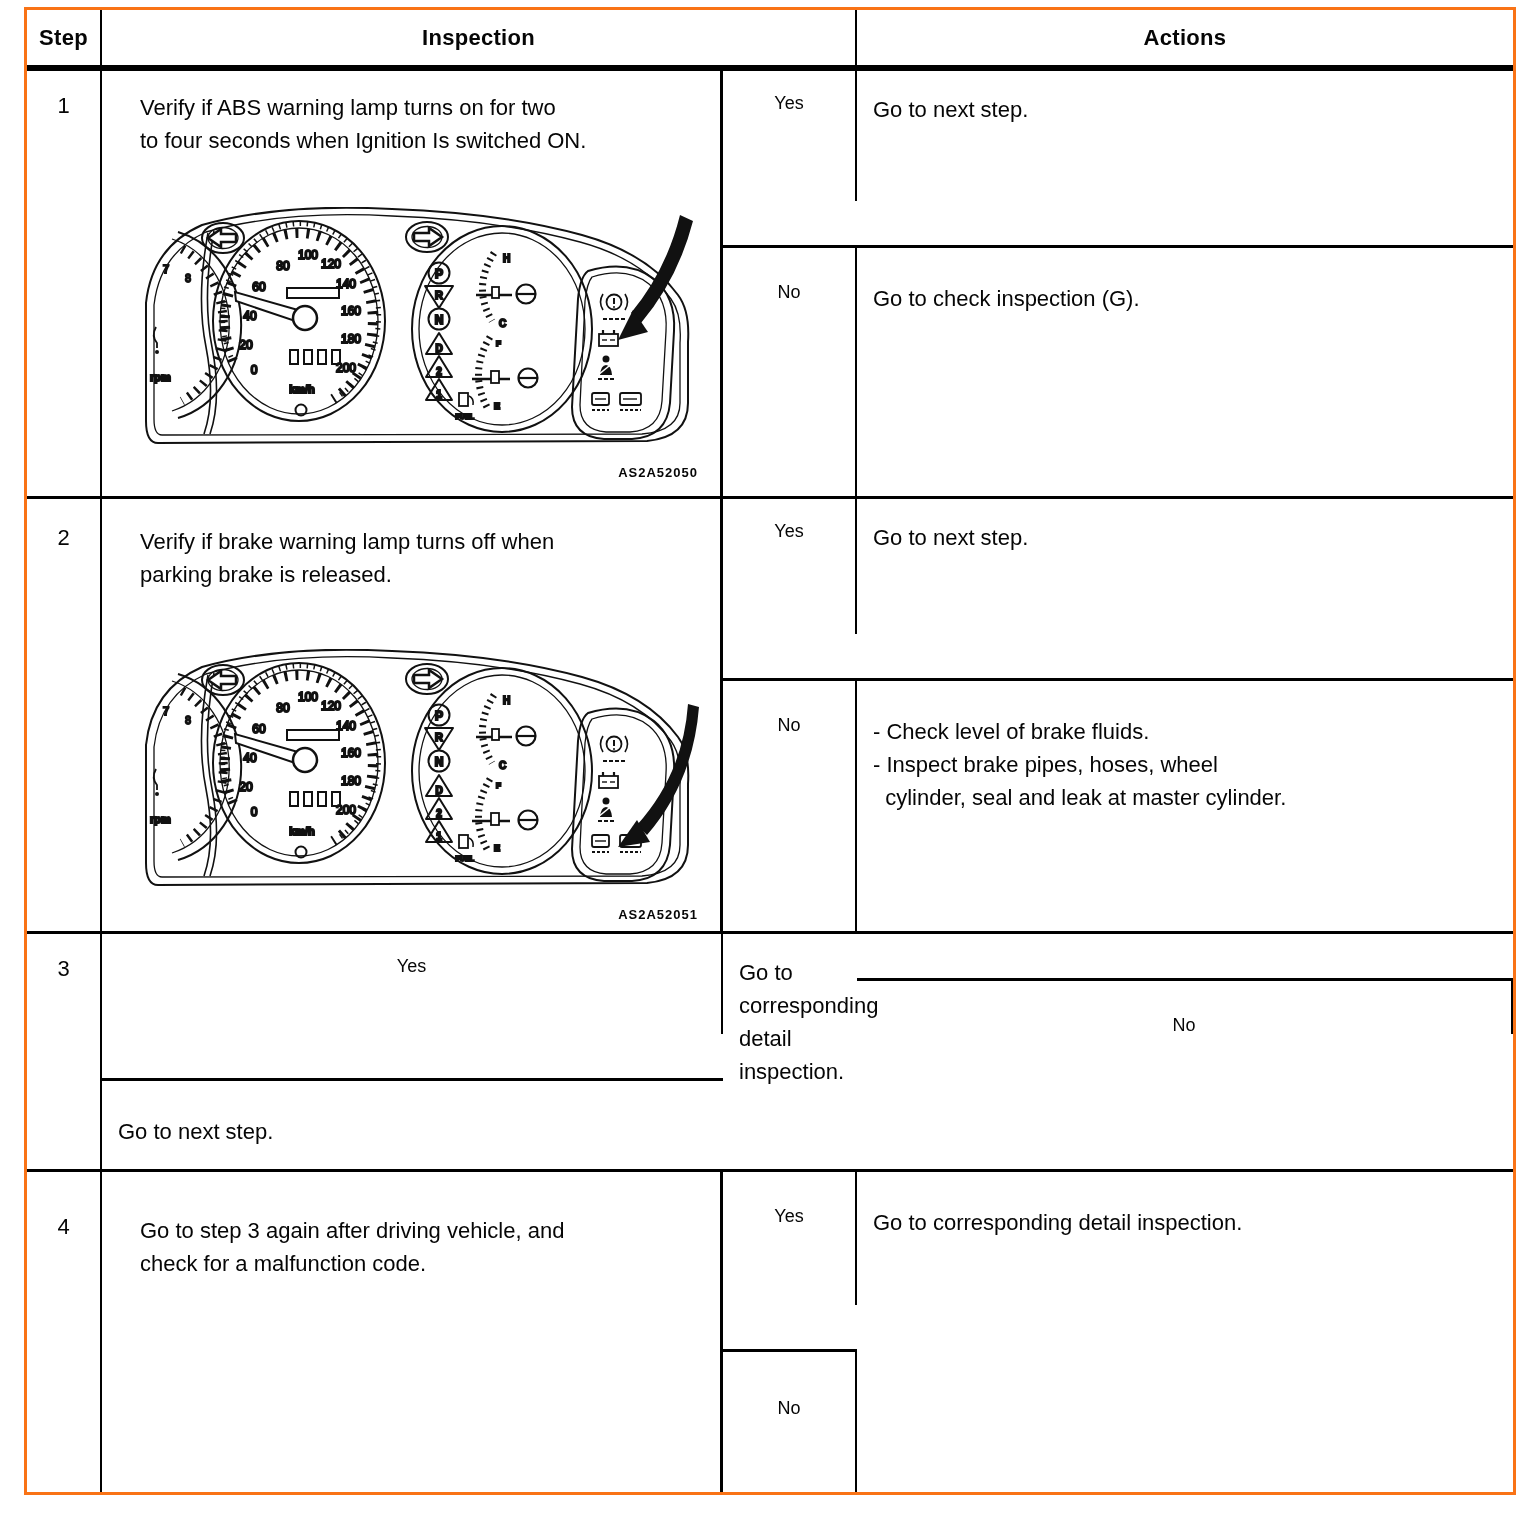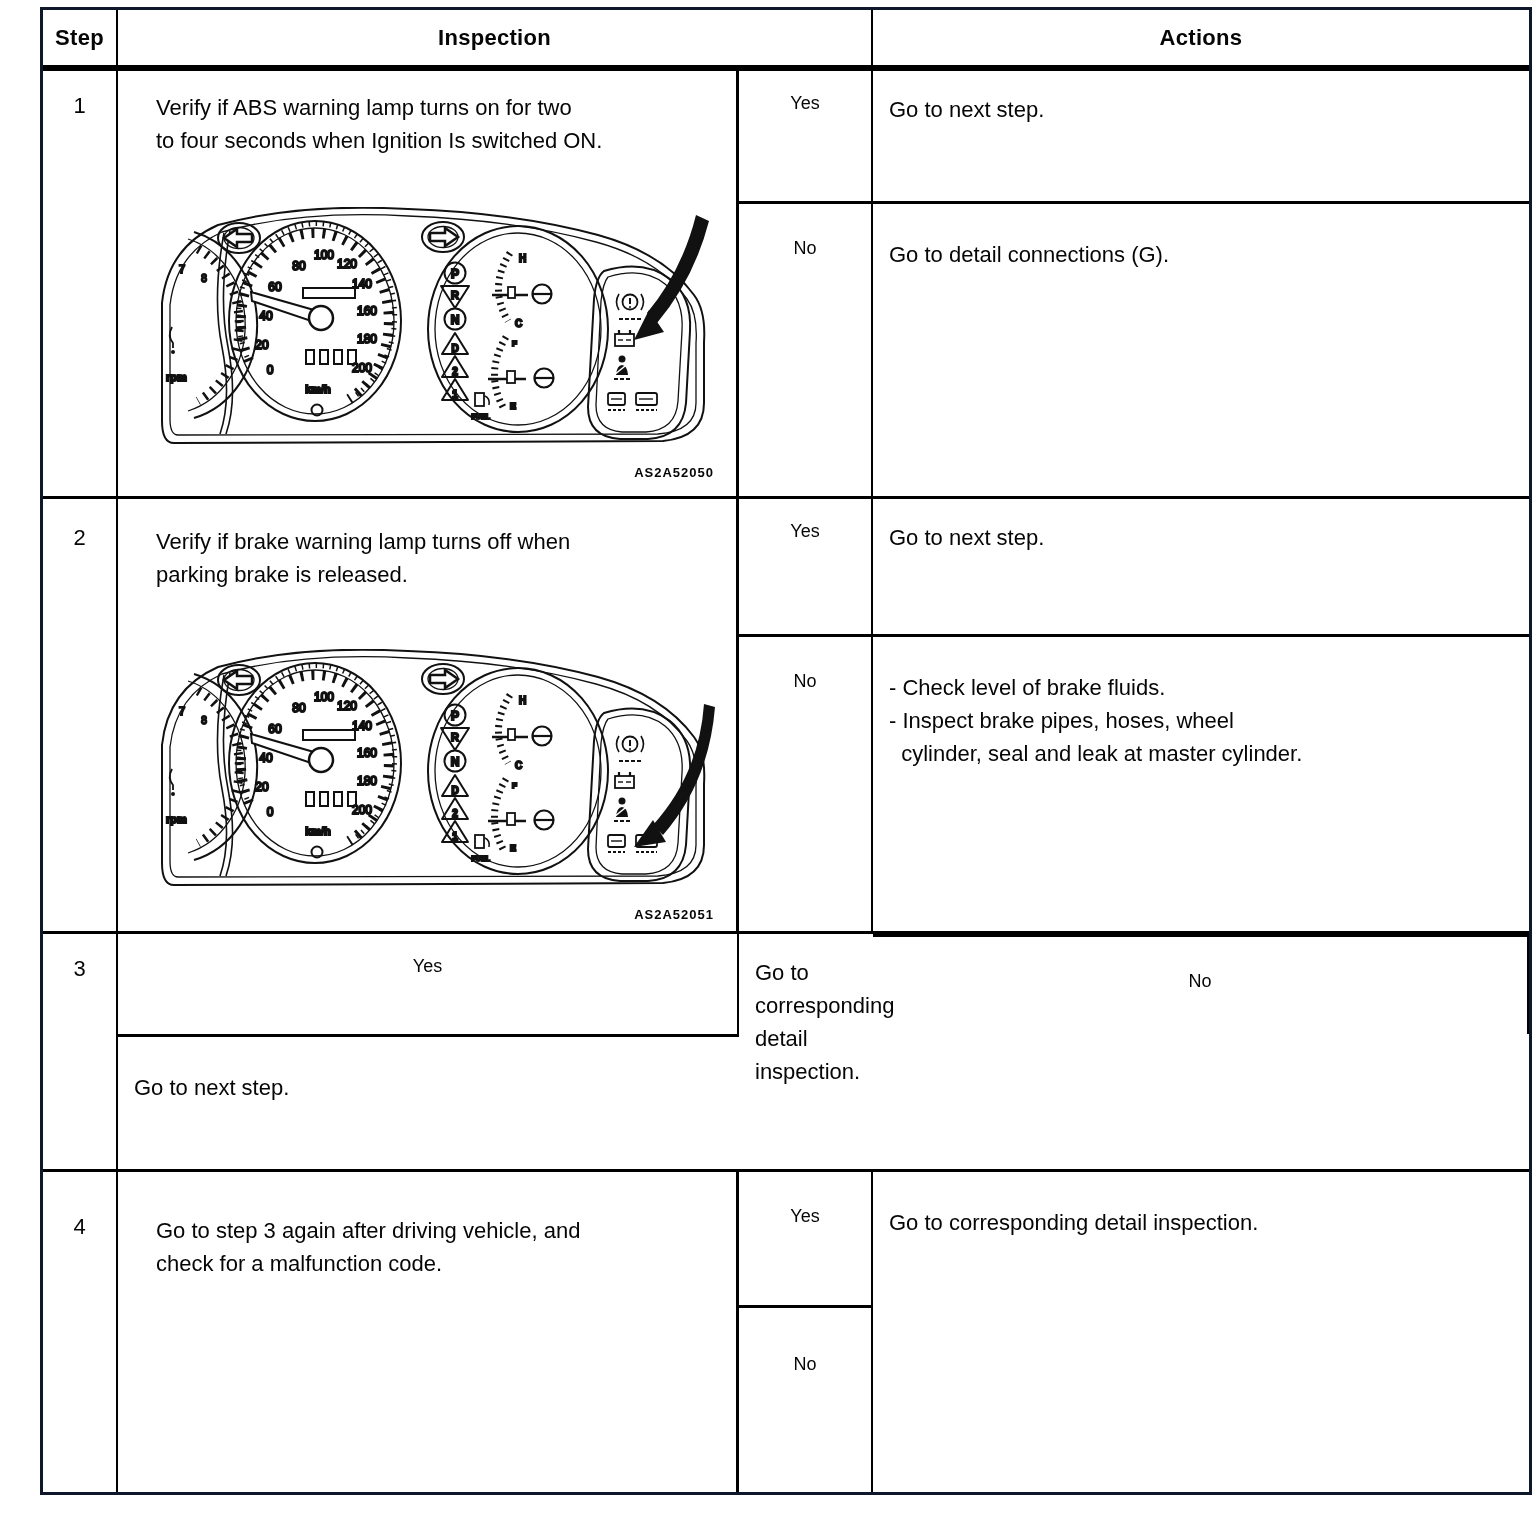--- a/index.html
+++ b/index.html
@@ -1,31 +1,31 @@
 <!DOCTYPE html>
 <html><head>
 <meta charset="utf-8">
 <style>
   html,body{margin:0;padding:0;background:#fff;}
   .page{position:relative;width:1536px;height:1528px;background:#ffffff;overflow:hidden;
         font-family:"Liberation Sans", sans-serif;color:#060606;}
-  .tbl{position:absolute;left:40px;top:7px;width:1486px;border:3px solid #0f172a;background:#fff;}
+  .tbl{position:absolute;left:24px;top:7px;width:1486px;border:3px solid #f97316;background:#fff;}
   .thead{display:grid;grid-template-columns:75px 755px 1fr;height:55px;border-bottom:3px solid #000;}
   .thead .hc{display:flex;align-items:center;justify-content:center;
              font-size:22px;font-weight:700;letter-spacing:.3px;}
   .thead .hc.b{border-right:2px solid #000;}
   .trow{display:grid;grid-template-columns:75px 621px 134px 1fr;border-top:3px solid #000;}
   .trow:first-of-type{border-top:none;}
   .c{box-sizing:border-box;}
   .stepc{grid-row:1 / span 2;border-right:2px solid #000;text-align:center;
          font-size:22px;padding-top:22px;}
   .inspc{grid-row:1 / span 2;border-right:3px solid #000;padding:20px 0 16px 38px;}
   .ylab,.nlab{border-right:2px solid #000;text-align:center;font-size:18px;padding-top:22px;}
   .yact,.nact{padding:22px 10px 0 16px;font-size:22px;line-height:33px;}
-  .nlab,.nact{border-top:3px solid #000;padding-top:34px;}
+  .nlab,.nact{border-top:3px solid #000;padding-top:34px;margin-top:44px;}
   .ml{white-space:pre-line;font-size:22px;line-height:33px;}
   .r4 .stepc,.r4 .inspc{padding-top:42px;}
   .r4 .ylab,.r4 .yact{padding-top:34px;}
   .r4 .nlab,.r4 .nact{padding-top:46px;}
   .r2 .stepc,.r2 .inspc{padding-top:26px;}
   .fig{width:562px;margin-left:2px;}
   .fig1{margin-top:50px;}
   .fig2{margin-top:58px;}
   .figcap{text-align:right;font-size:13px;font-weight:700;letter-spacing:1px;
           padding-right:6px;margin-top:4px;}
@@ -174,21 +174,21 @@
           </svg>
           <div class="figcap">AS2A52050</div>
         </div>
       </div>
       <div class="c ylab">Yes</div>
       <div class="c yact">
           <div class="ml">Go to next step.</div>
         </div>
       <div class="c nlab">No</div>
       <div class="c nact">
-          <div class="ml">Go to detail connections (G).</div>
+          <div class="ml">Go to check inspection (G).</div>
         </div>
     </div>
 
     <div class="trow r2" style="grid-template-rows:135px 1fr;height:432px;">
       <div class="c stepc">2</div>
       <div class="c inspc">
         <div class="ml">Verify if brake warning lamp turns off when
 parking brake is released.</div>
         <div class="fig fig2">
           <svg width="560" height="250" viewBox="0 0 560 250">

